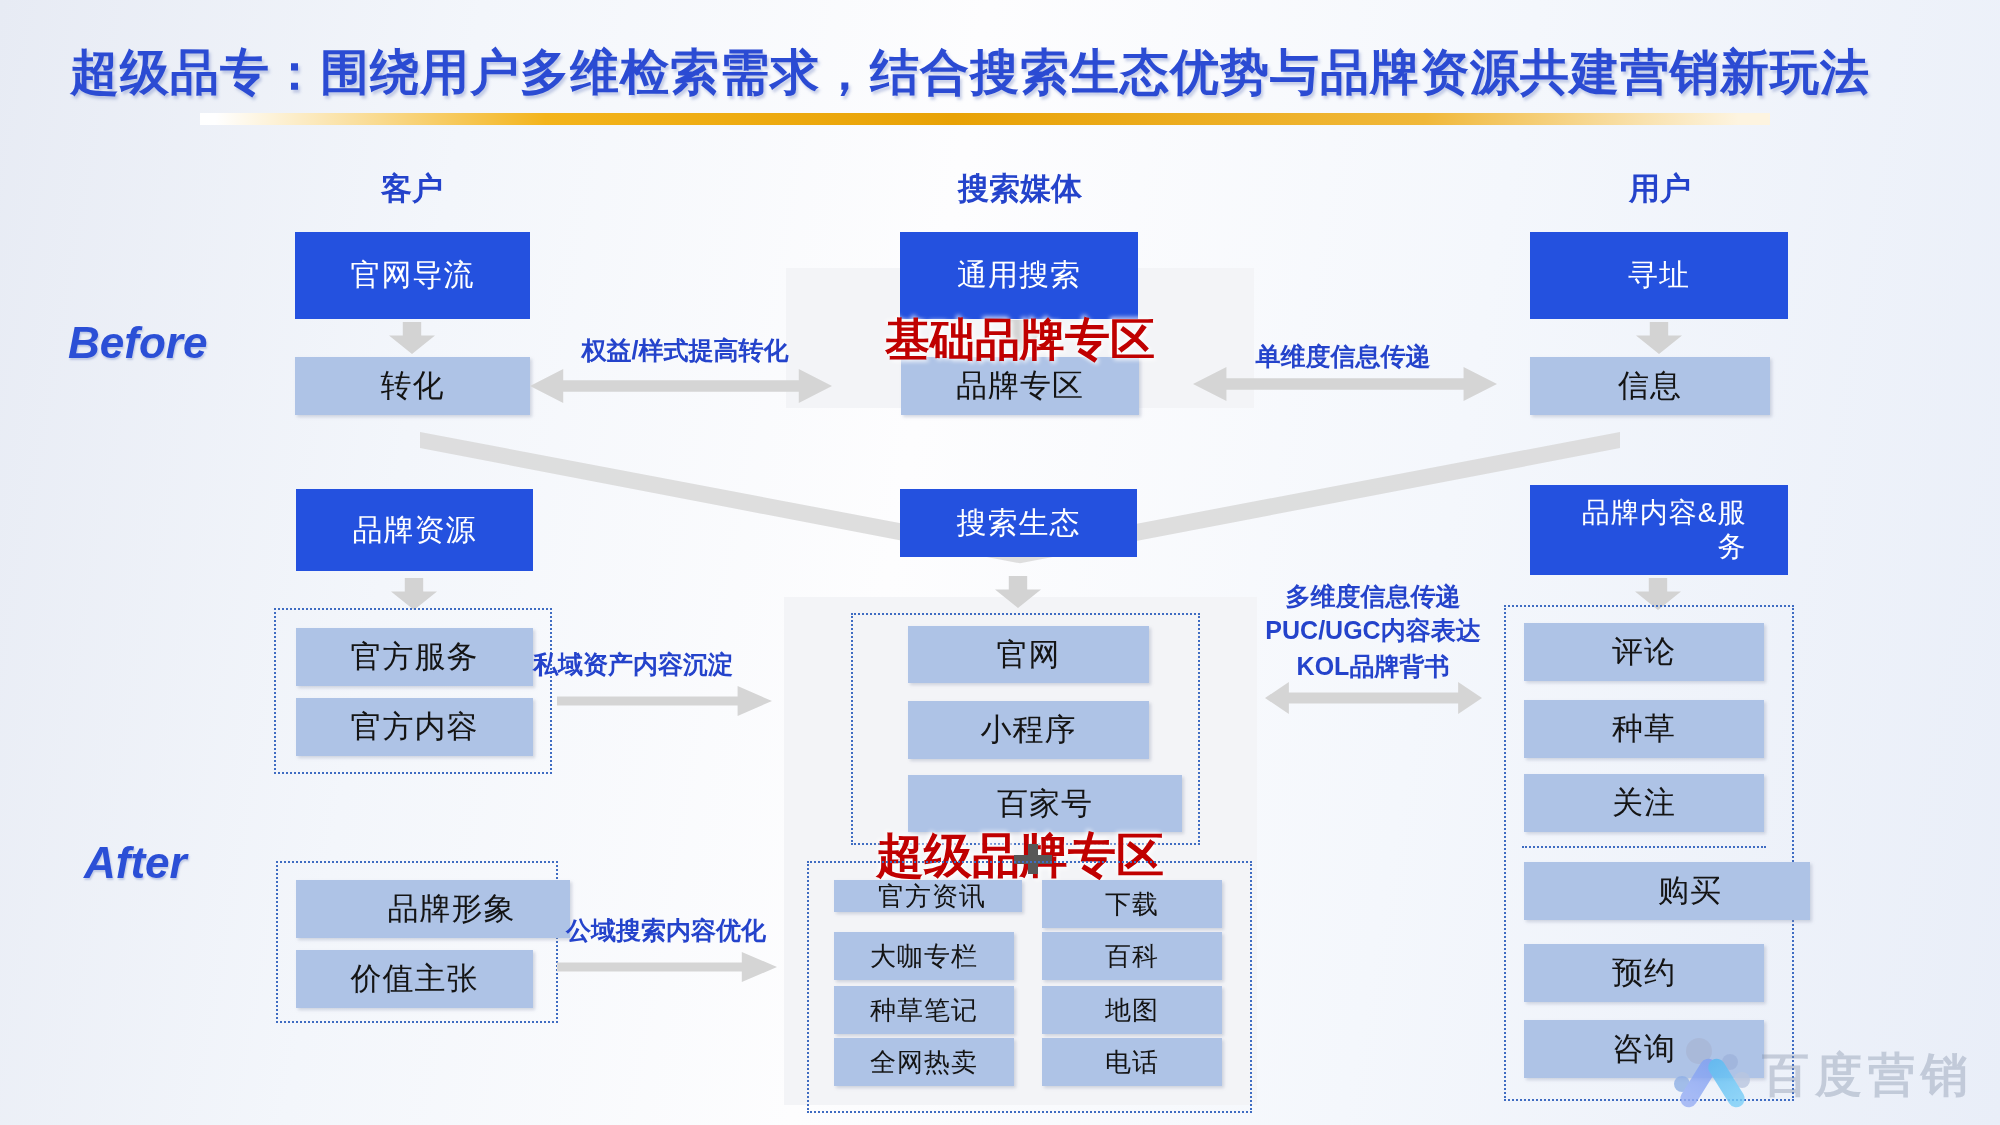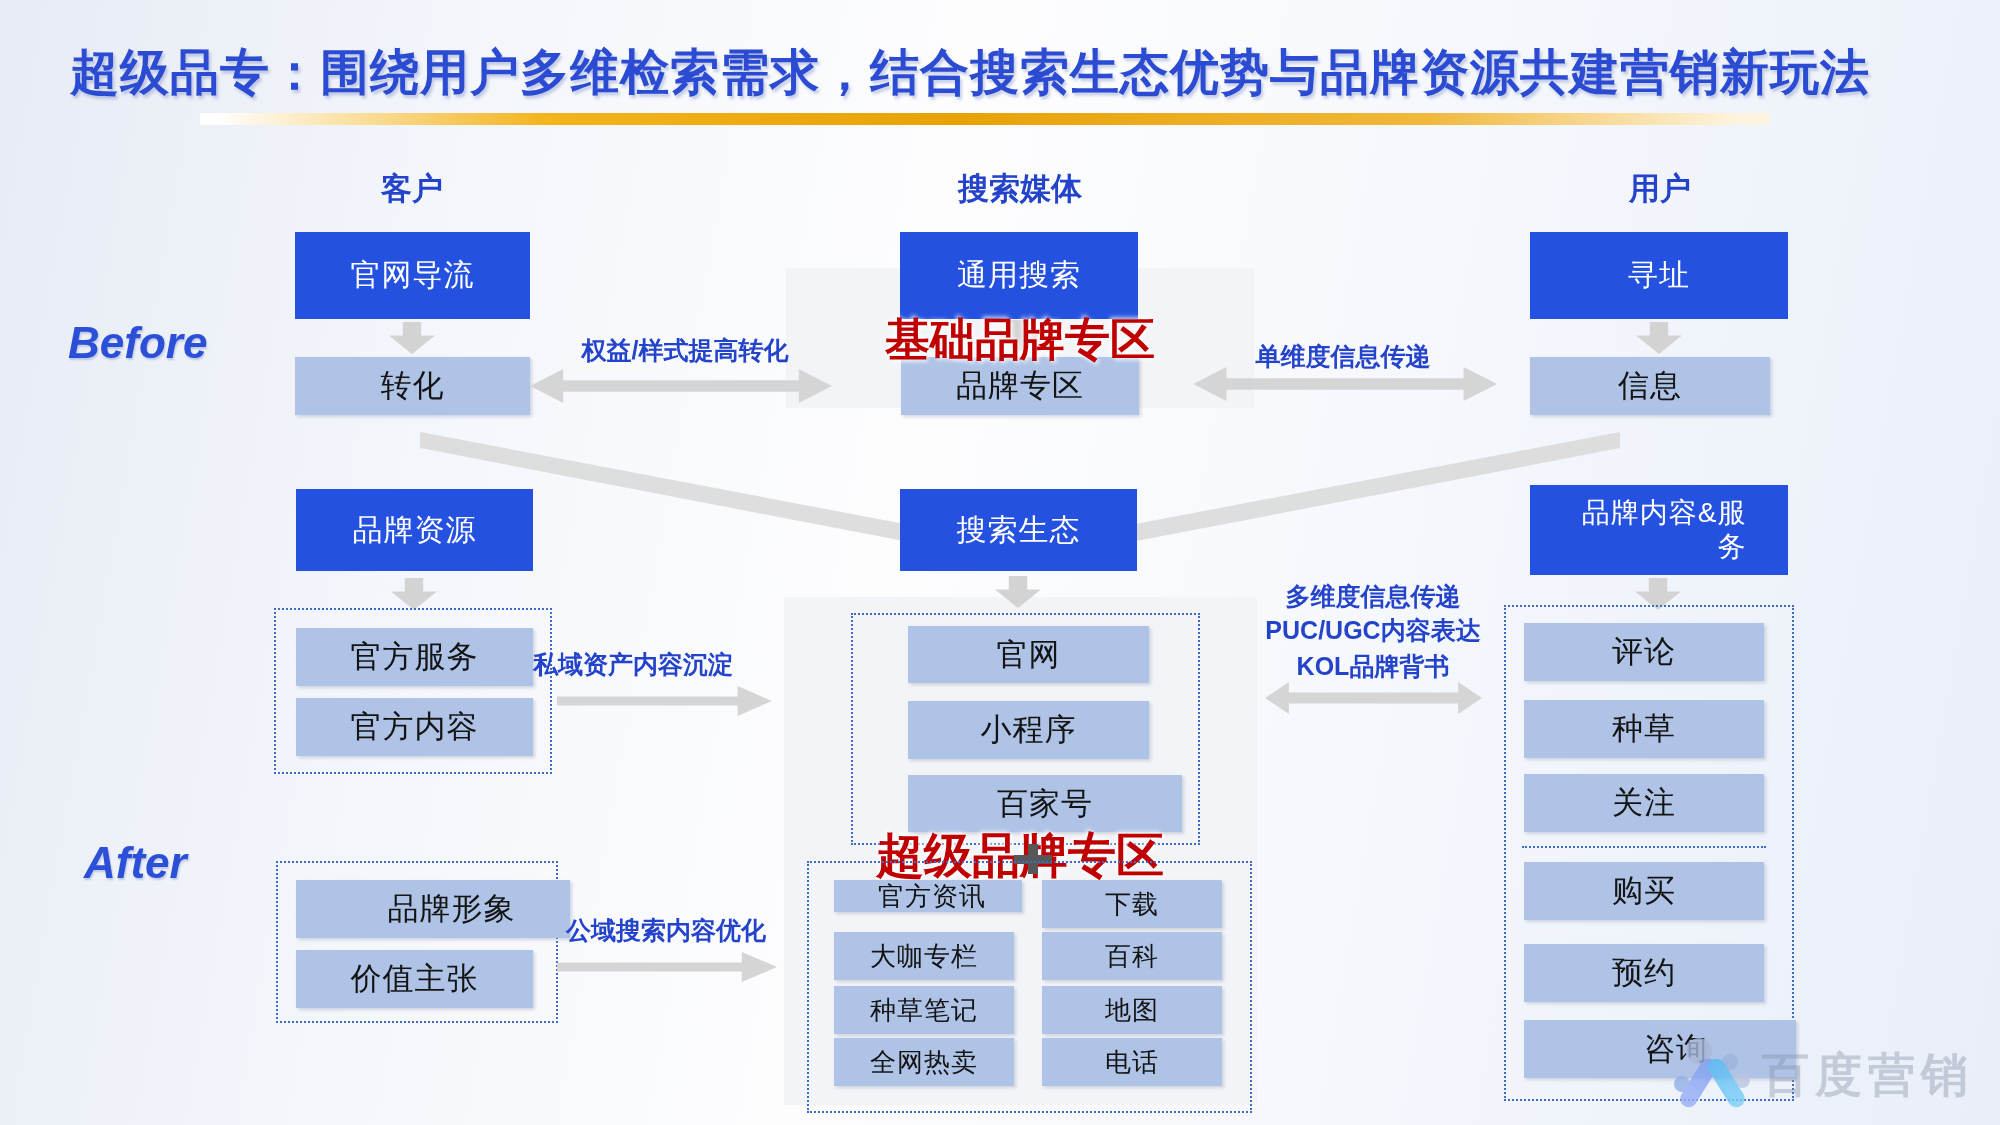--- a/index.html
+++ b/index.html
@@ -86,21 +86,21 @@
   <div class="abs r-arrow" style="left:557px;top:686px;width:215px;height:30px;"></div>
 
   <div class="abs dashed" style="left:276px;top:861px;width:278px;height:158px;"></div>
   <div class="abs lite-box" style="left:296px;top:880px;width:237px;height:58px;padding-left:37px;">品牌形象</div>
   <div class="abs lite-box" style="left:296px;top:950px;width:237px;height:58px;">价值主张</div>
 
   <div class="abs hlabel" style="left:548px;top:914px;width:236px;">公域搜索内容优化</div>
   <div class="abs r-arrow" style="left:557px;top:952px;width:220px;height:30px;"></div>
 
   <div class="abs panel" style="left:784px;top:597px;width:473px;height:508px;"></div>
-  <div class="abs blue-box" style="left:900px;top:489px;width:237px;height:82px;">搜索生态</div>
+  <div class="abs blue-box" style="left:900px;top:489px;width:237px;height:68px;">搜索生态</div>
   <div class="abs down-arrow" style="left:995px;top:576px;"></div>
 
   <div class="abs dashed" style="left:851px;top:613px;width:345px;height:228px;"></div>
   <div class="abs lite-box" style="left:908px;top:626px;width:241px;height:57px;">官网</div>
   <div class="abs lite-box" style="left:908px;top:701px;width:241px;height:58px;">小程序</div>
   <div class="abs lite-box" style="left:908px;top:775px;width:274px;height:57px;">百家号</div>
 
   <div class="abs red-label" style="left:800px;top:824px;width:440px;font-size:48px;">超级品牌专区</div>
   <div class="abs plus-bar" style="left:1014px;top:855px;width:38px;height:9px;"></div>
   <div class="abs plus-bar" style="left:1028px;top:844px;width:10px;height:30px;"></div>
@@ -123,23 +123,23 @@
   <div class="abs blue-box" style="left:1530px;top:485px;width:258px;height:90px;font-size:28px;line-height:1.2;">
     <span style="display:inline-block;width:175px;">品牌内容&amp;服务</span>
   </div>
   <div class="abs down-arrow" style="left:1635px;top:578px;"></div>
 
   <div class="abs dashed" style="left:1504px;top:605px;width:286px;height:492px;"></div>
   <div class="abs lite-box" style="left:1524px;top:623px;width:240px;height:58px;">评论</div>
   <div class="abs lite-box" style="left:1524px;top:700px;width:240px;height:58px;">种草</div>
   <div class="abs lite-box" style="left:1524px;top:774px;width:240px;height:58px;">关注</div>
   <div class="abs divider" style="left:1522px;top:846px;width:244px;"></div>
-  <div class="abs lite-box" style="left:1524px;top:862px;width:240px;height:58px;">购买</div>
+  <div class="abs lite-box" style="left:1524px;top:862px;width:240px;height:58px;padding-left:46px;">购买</div>
   <div class="abs lite-box" style="left:1524px;top:944px;width:240px;height:58px;">预约</div>
-  <div class="abs lite-box" style="left:1524px;top:1020px;width:240px;height:58px;padding-left:32px;">咨询</div>
+  <div class="abs lite-box" style="left:1524px;top:1020px;width:240px;height:58px;">咨询</div>
 
   <div class="abs" style="left:1672px;top:1030px;width:100px;height:78px;opacity:.8;">
     <div class="dot" style="left:14px;top:8px;width:26px;height:26px;background:#a9b7d6;"></div>
     <div class="dot" style="left:50px;top:24px;width:16px;height:16px;background:#9fb4dc;"></div>
     <div class="dot" style="left:2px;top:46px;width:16px;height:16px;background:#8fb0e6;"></div>
     <div class="dot" style="left:62px;top:42px;width:16px;height:16px;background:#b9c6e0;"></div>
     <div class="leg" style="left:18px;top:26px;transform:rotate(32deg);background:linear-gradient(180deg,#7d9ef2,#9ab0f5);"></div>
     <div class="leg" style="left:46px;top:26px;transform:rotate(-32deg);background:linear-gradient(180deg,#55b8f2,#7cd0f8);"></div>
   </div>
   <div class="abs wm-text" style="left:1762px;top:1044px;">百度营销</div>

